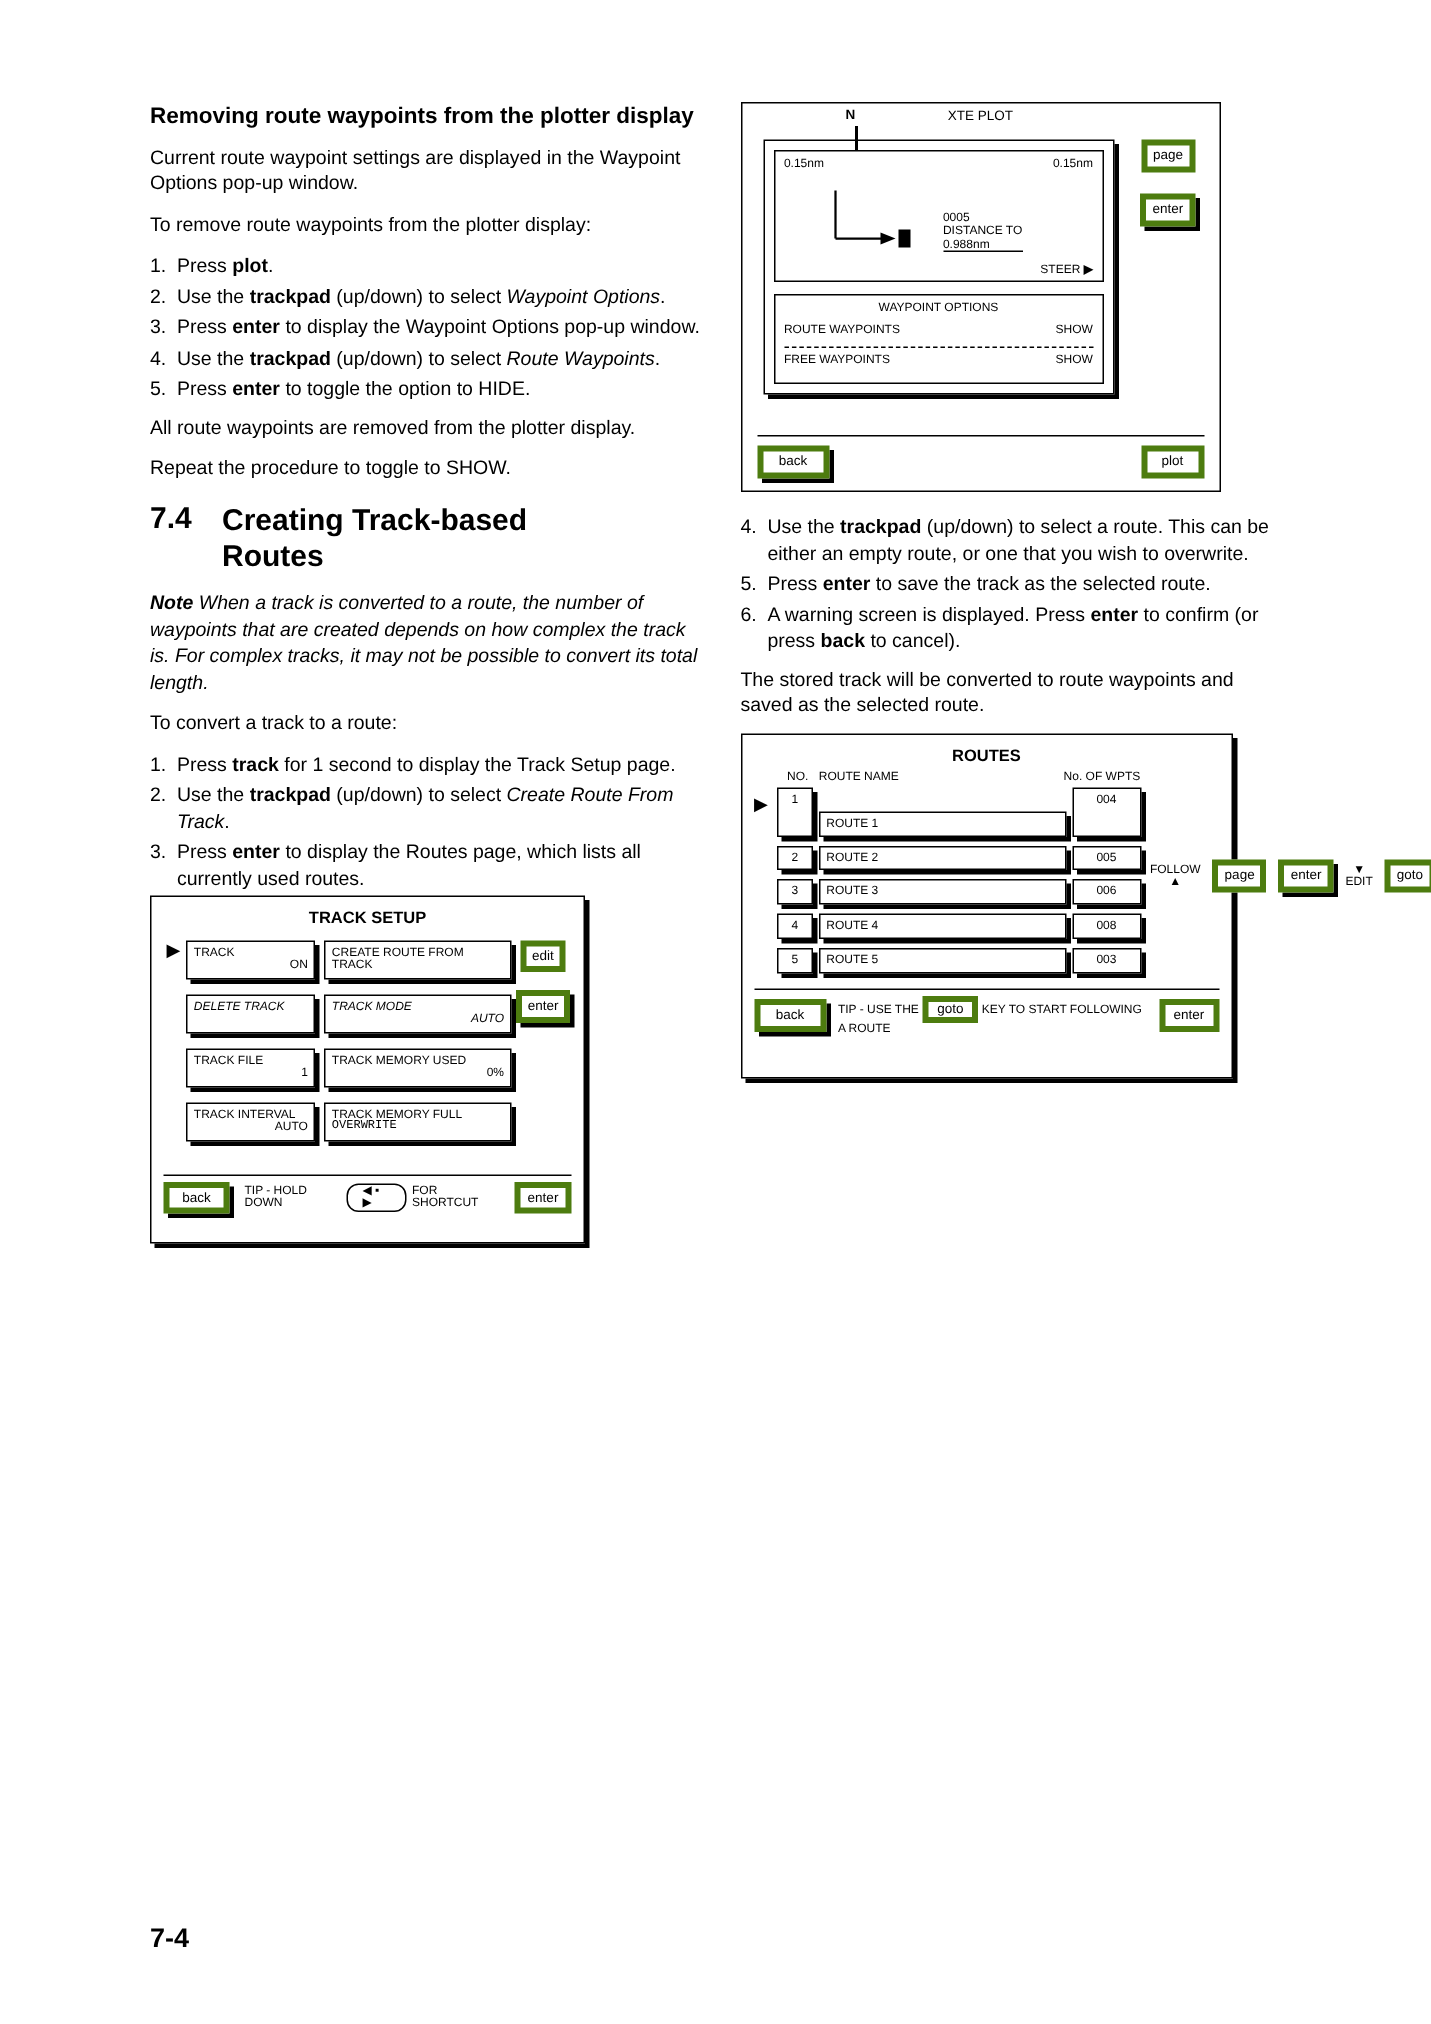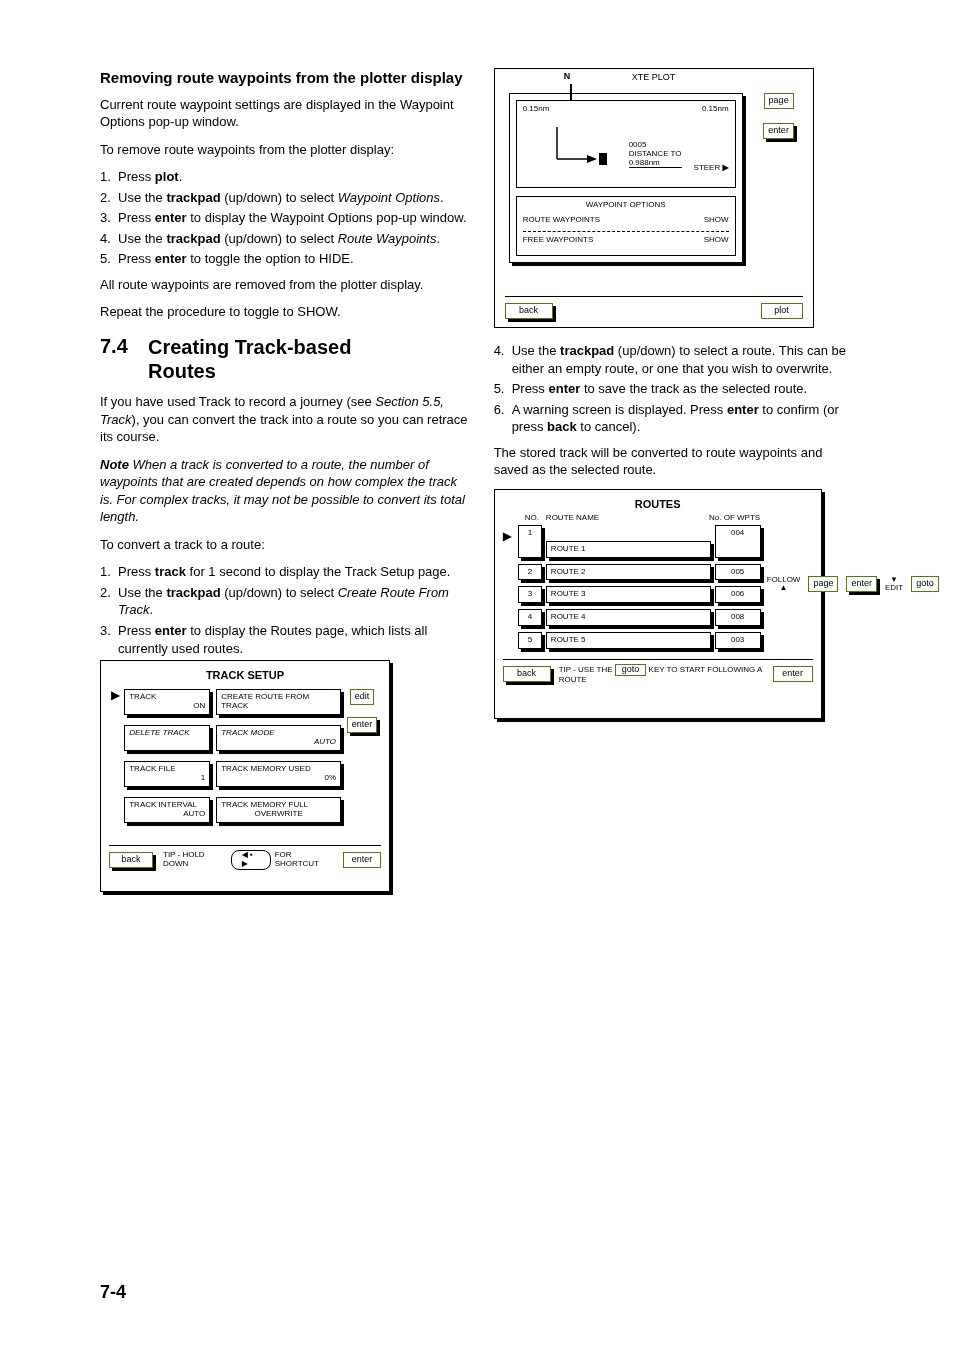--- a/index.html
+++ b/index.html
@@ -51,21 +51,21 @@
     font-size: 10px;
     line-height: 1.1;
   }
   .panel .title { font-weight: bold; text-align: center; font-size: 11px; margin-bottom: 4px; }
   .shadow-box {
     border: 1px solid #000;
     box-shadow: 3px 3px 0 #000;
     background: #fff;
   }
   .key-box {
-    border: 1px solid #4d7c0f;
+    border: 4px solid #4d7c0f;
     padding: 2px 4px;
     font-size: 9px;
     text-align: center;
     display: inline-block;
     background:#fff;
   }
   .pointer { font-size: 12px; }
 
   
   .panel-plotter { width: 320px; height: 260px; position: relative; }
@@ -128,21 +128,20 @@
       </div>
 
     <div class="para" style="margin-top:8px;">All route waypoints are removed from the plotter display.</div>
     <div class="para">Repeat the procedure to toggle to SHOW.</div>
 
     <div class="heading-row">
       <div class="heading-num">7.4</div>
       <div class="heading-text">Creating Track-based<br>Routes</div>
     </div>
 
-    <div class="para">If you have used Track to record a journey (see <i>Section 5.5, Track</i>), you can convert the track into a route so you can retrace its course.</div>
 
     <div class="para"><b><i>Note</i></b> <i>When a track is converted to a route, the number of waypoints that are created depends on how complex the track is. For complex tracks, it may not be possible to convert its total length.</i></div>
 
     <div class="para">To convert a track to a route:</div>
 
     <div class="step">
         <div class="step-num">1.</div>
         <div class="step-text">Press <b>track</b> for 1 second to display the Track Setup page.</div>
       </div>
     <div class="step">
@@ -168,21 +167,21 @@
             <div style="display:flex; gap:6px; margin-bottom:10px;font-style:italic;">
               <div class="shadow-box" style="width:86px; height:26px; padding:3px 4px; font-size:8px;">DELETE TRACK</div>
               <div class="shadow-box" style="flex:1; height:26px; padding:3px 4px; font-size:8px;">TRACK MODE<div style="text-align:right;">AUTO</div></div>
             </div>
             <div style="display:flex; gap:6px; margin-bottom:10px;">
               <div class="shadow-box" style="width:86px; height:26px; padding:3px 4px; font-size:8px;">TRACK FILE<div style="text-align:right;">1</div></div>
               <div class="shadow-box" style="flex:1; height:26px; padding:3px 4px; font-size:8px;">TRACK MEMORY USED<div style="text-align:right;">0%</div></div>
             </div>
             <div style="display:flex; gap:6px;">
               <div class="shadow-box" style="width:86px; height:26px; padding:3px 4px; font-size:8px;">TRACK INTERVAL<div style="text-align:right;">AUTO</div></div>
-              <div class="shadow-box" style="flex:1; height:26px; padding:3px 4px; font-size:8px;">TRACK MEMORY FULL<div style="text-align:center;">OVERWRITE</div></div>
+              <div class="shadow-box" style="flex:1; height:26px; padding:3px 4px; font-size:8px;">TRACK MEMORY FULL<div style="text-align:left;font-family:Liberation Mono, monospace;">OVERWRITE</div></div>
             </div>
           </div>
           <div style="width:34px; display:flex; flex-direction:column; gap:12px; align-items:center;">
             <div class="key-box">edit</div>
             <div class="key-box shadow-box">enter</div>
           </div>
         </div>
       </div>
       <div style="display:flex; align-items:center; gap:10px; border-top:1px solid #000; padding-top:4px;">
         <div class="key-box shadow-box" style="width:44px;">back</div>
@@ -211,21 +210,21 @@
             <line x1="10" y1="8" x2="10" y2="40" stroke="#000" stroke-width="1.5"></line>
             <line x1="10" y1="40" x2="46" y2="40" stroke="#000" stroke-width="1.5"></line>
             <polygon points="40,36 50,40 40,44" fill="#000"></polygon>
             <rect x="52" y="34" width="8" height="12" fill="#000"></rect>
           </svg>
           <div style="position:absolute; left:112px; top:40px; font-size:8px; border-bottom:1px solid #000;">
             <span>0005</span><br>
             <span>DISTANCE TO</span><br>
             <span>0.988nm</span>
           </div>
-          <div style="position:absolute; bottom:14px; right:6px; font-size:8px;">
+          <div style="position:absolute; bottom:2px; right:6px; font-size:8px;">
             <span>STEER</span> <b>▶</b>
           </div>
         </div>
         <div class="plotter-status">
           <div style="text-align:center; font-size:8px;">WAYPOINT OPTIONS</div>
           <div style="display:flex; justify-content:space-between; font-size:8px; margin-top:6px;">
             <span>ROUTE WAYPOINTS</span>
             <span>SHOW</span>
           </div>
           <hr class="dashed-line">

